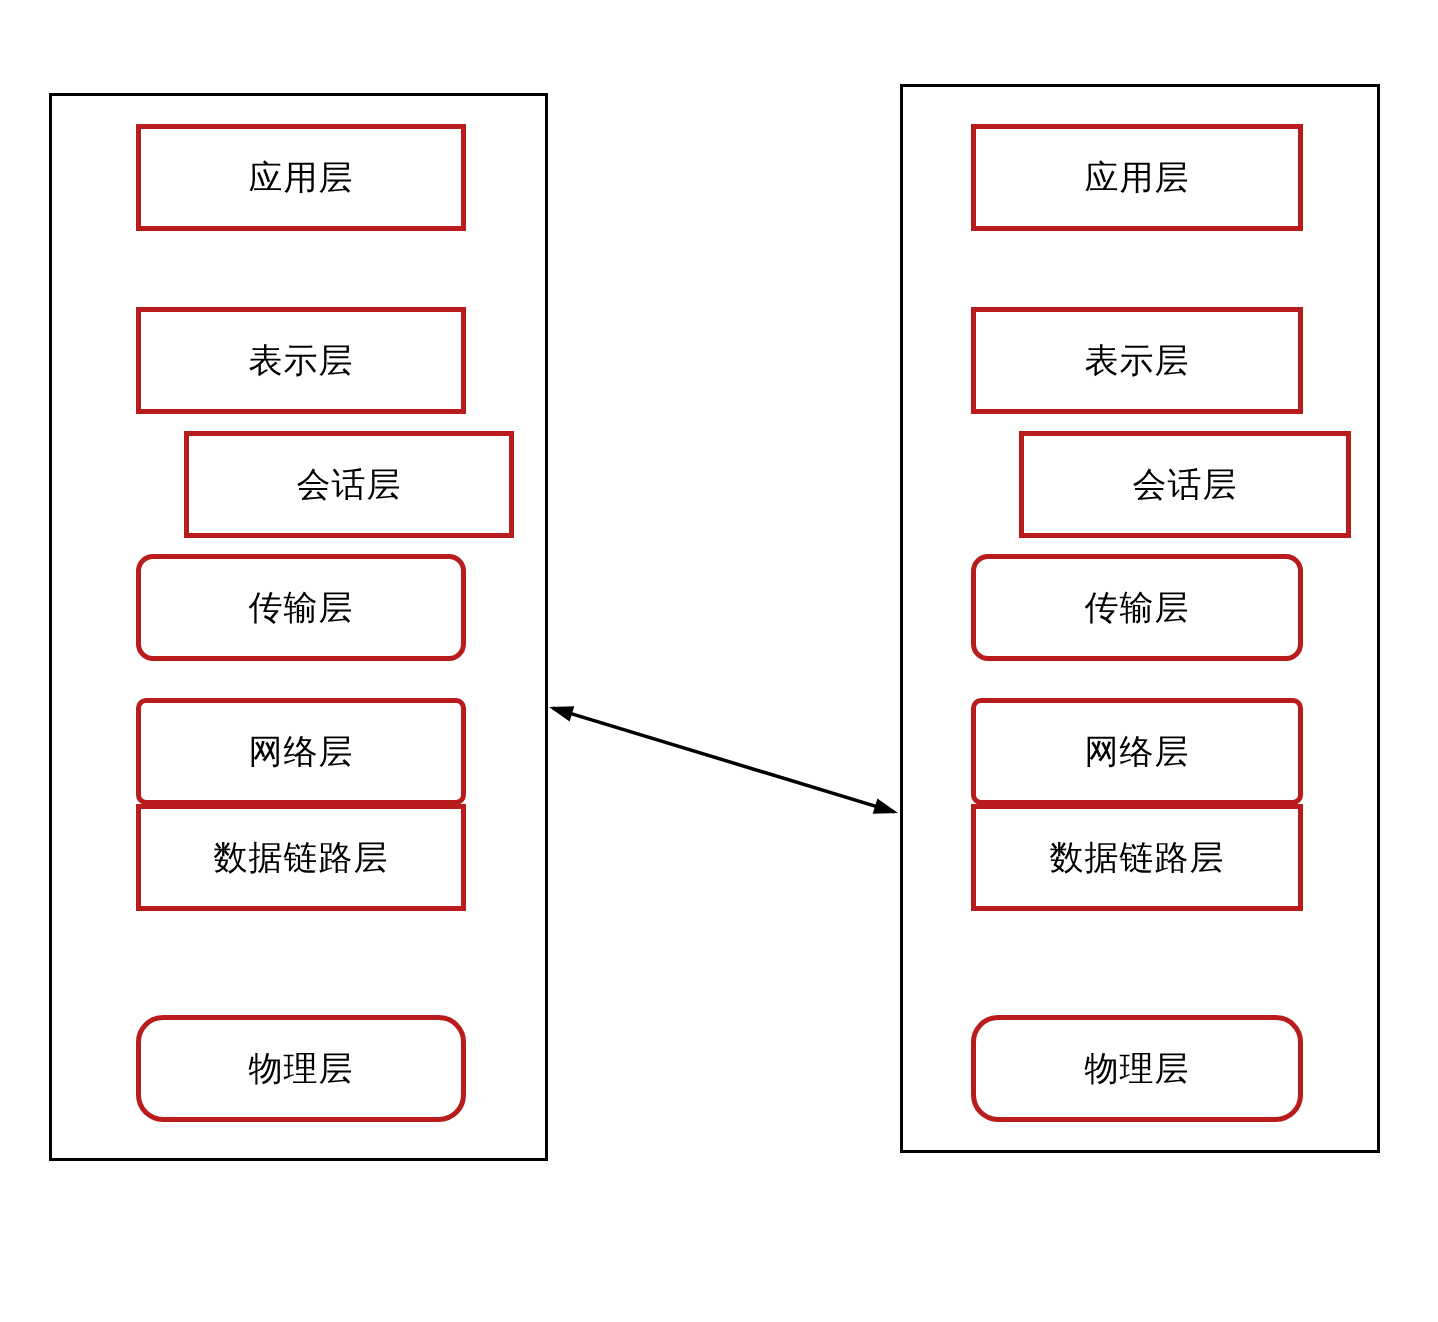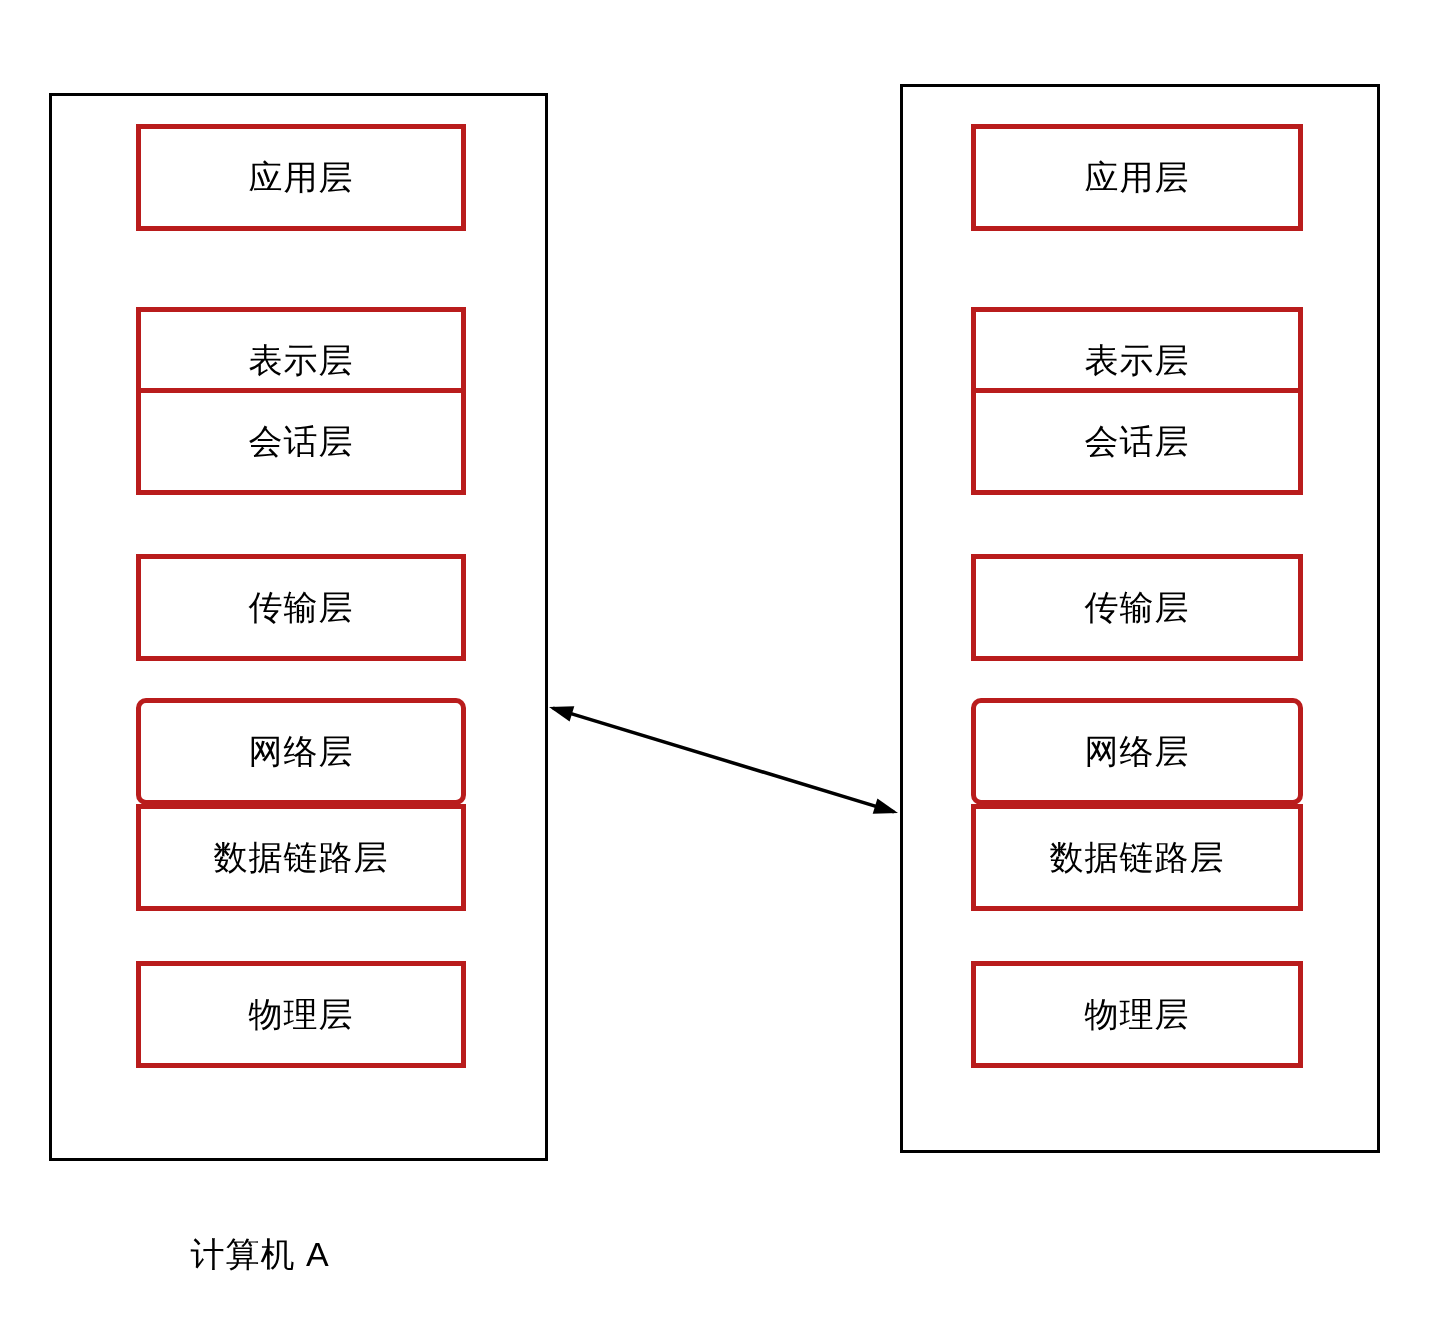--- a/index.html
+++ b/index.html
@@ -34,25 +34,25 @@
     align-items: center;
     justify-content: center;
     font-size: 34px;
     letter-spacing: 1px;
     color: #000000;
   }
   .col-a { left: 136px; width: 330px; height: 107px; }
   .col-b { left: 971px; width: 332px; height: 107px; }
   .r1 { top: 124px; }
   .r2 { top: 267px; margin-top: 40px; }
-  .r3 { top: 388px; }
-  .r4 { top: 554px; }
+  .r3 { top: 431px; margin-left: 48px; }
+  .r4 { top: 554px; border-radius: 17px; }
   .r5 { top: 698px; border-radius: 10px; }
   .r6 { top: 804px; }
-  .r7 { top: 961px; }
+  .r7 { top: 1015px; border-radius: 27px; }
 
   .arrow-svg {
     position: absolute;
     left: 0;
     top: 0;
     pointer-events: none;
   }
 
   .caption {
     position: absolute;
@@ -89,15 +89,14 @@
   <div class="layer col-b r5">网络层</div>
   <div class="layer col-b r6">数据链路层</div>
   <div class="layer col-b r7">物理层</div>
 
   <svg class="arrow-svg" width="1438" height="1322" viewBox="0 0 1438 1322">
     <line x1="553" y1="708.2" x2="894" y2="811.8" stroke="#000000" stroke-width="3.5"></line>
     <polygon points="549,707 569.6,721.6 574.3,706.3" fill="#000000"></polygon>
     <polygon points="898,813 872.7,813.7 877.4,798.4" fill="#000000"></polygon>
   </svg>
 
-  <div class="caption cap-a">计算机 A</div>
 
 </div>
 
 </body></html>

